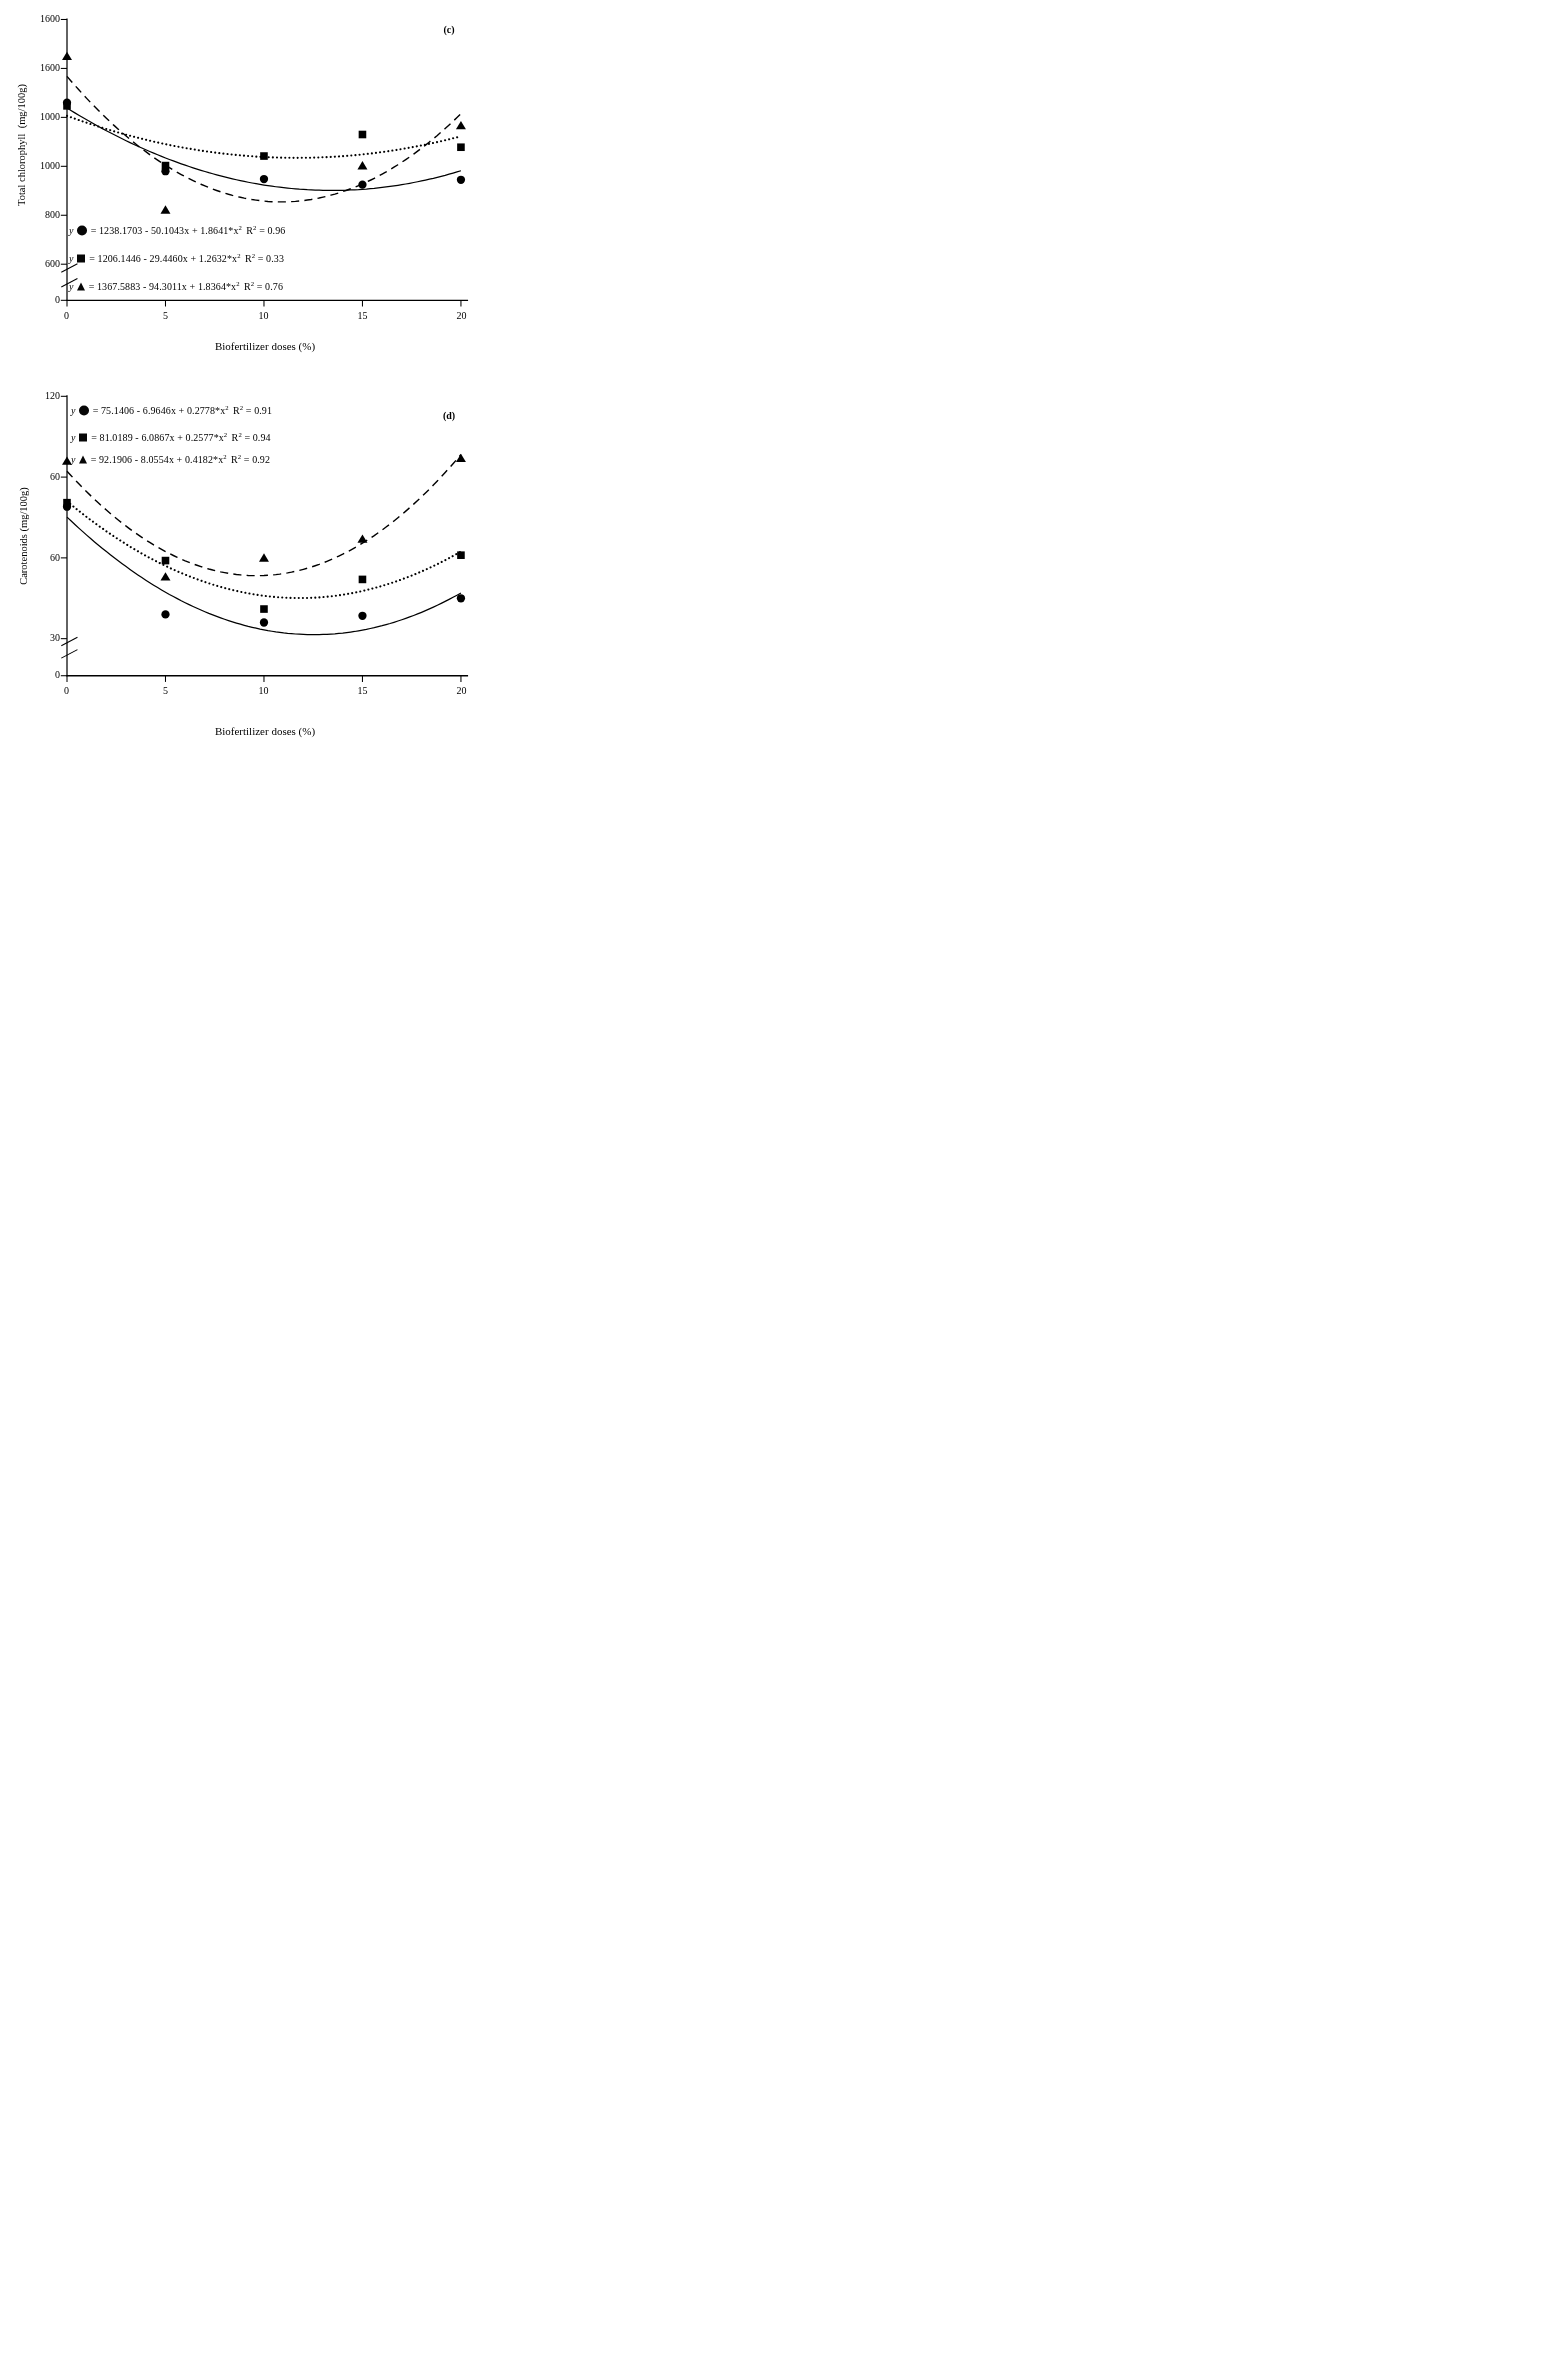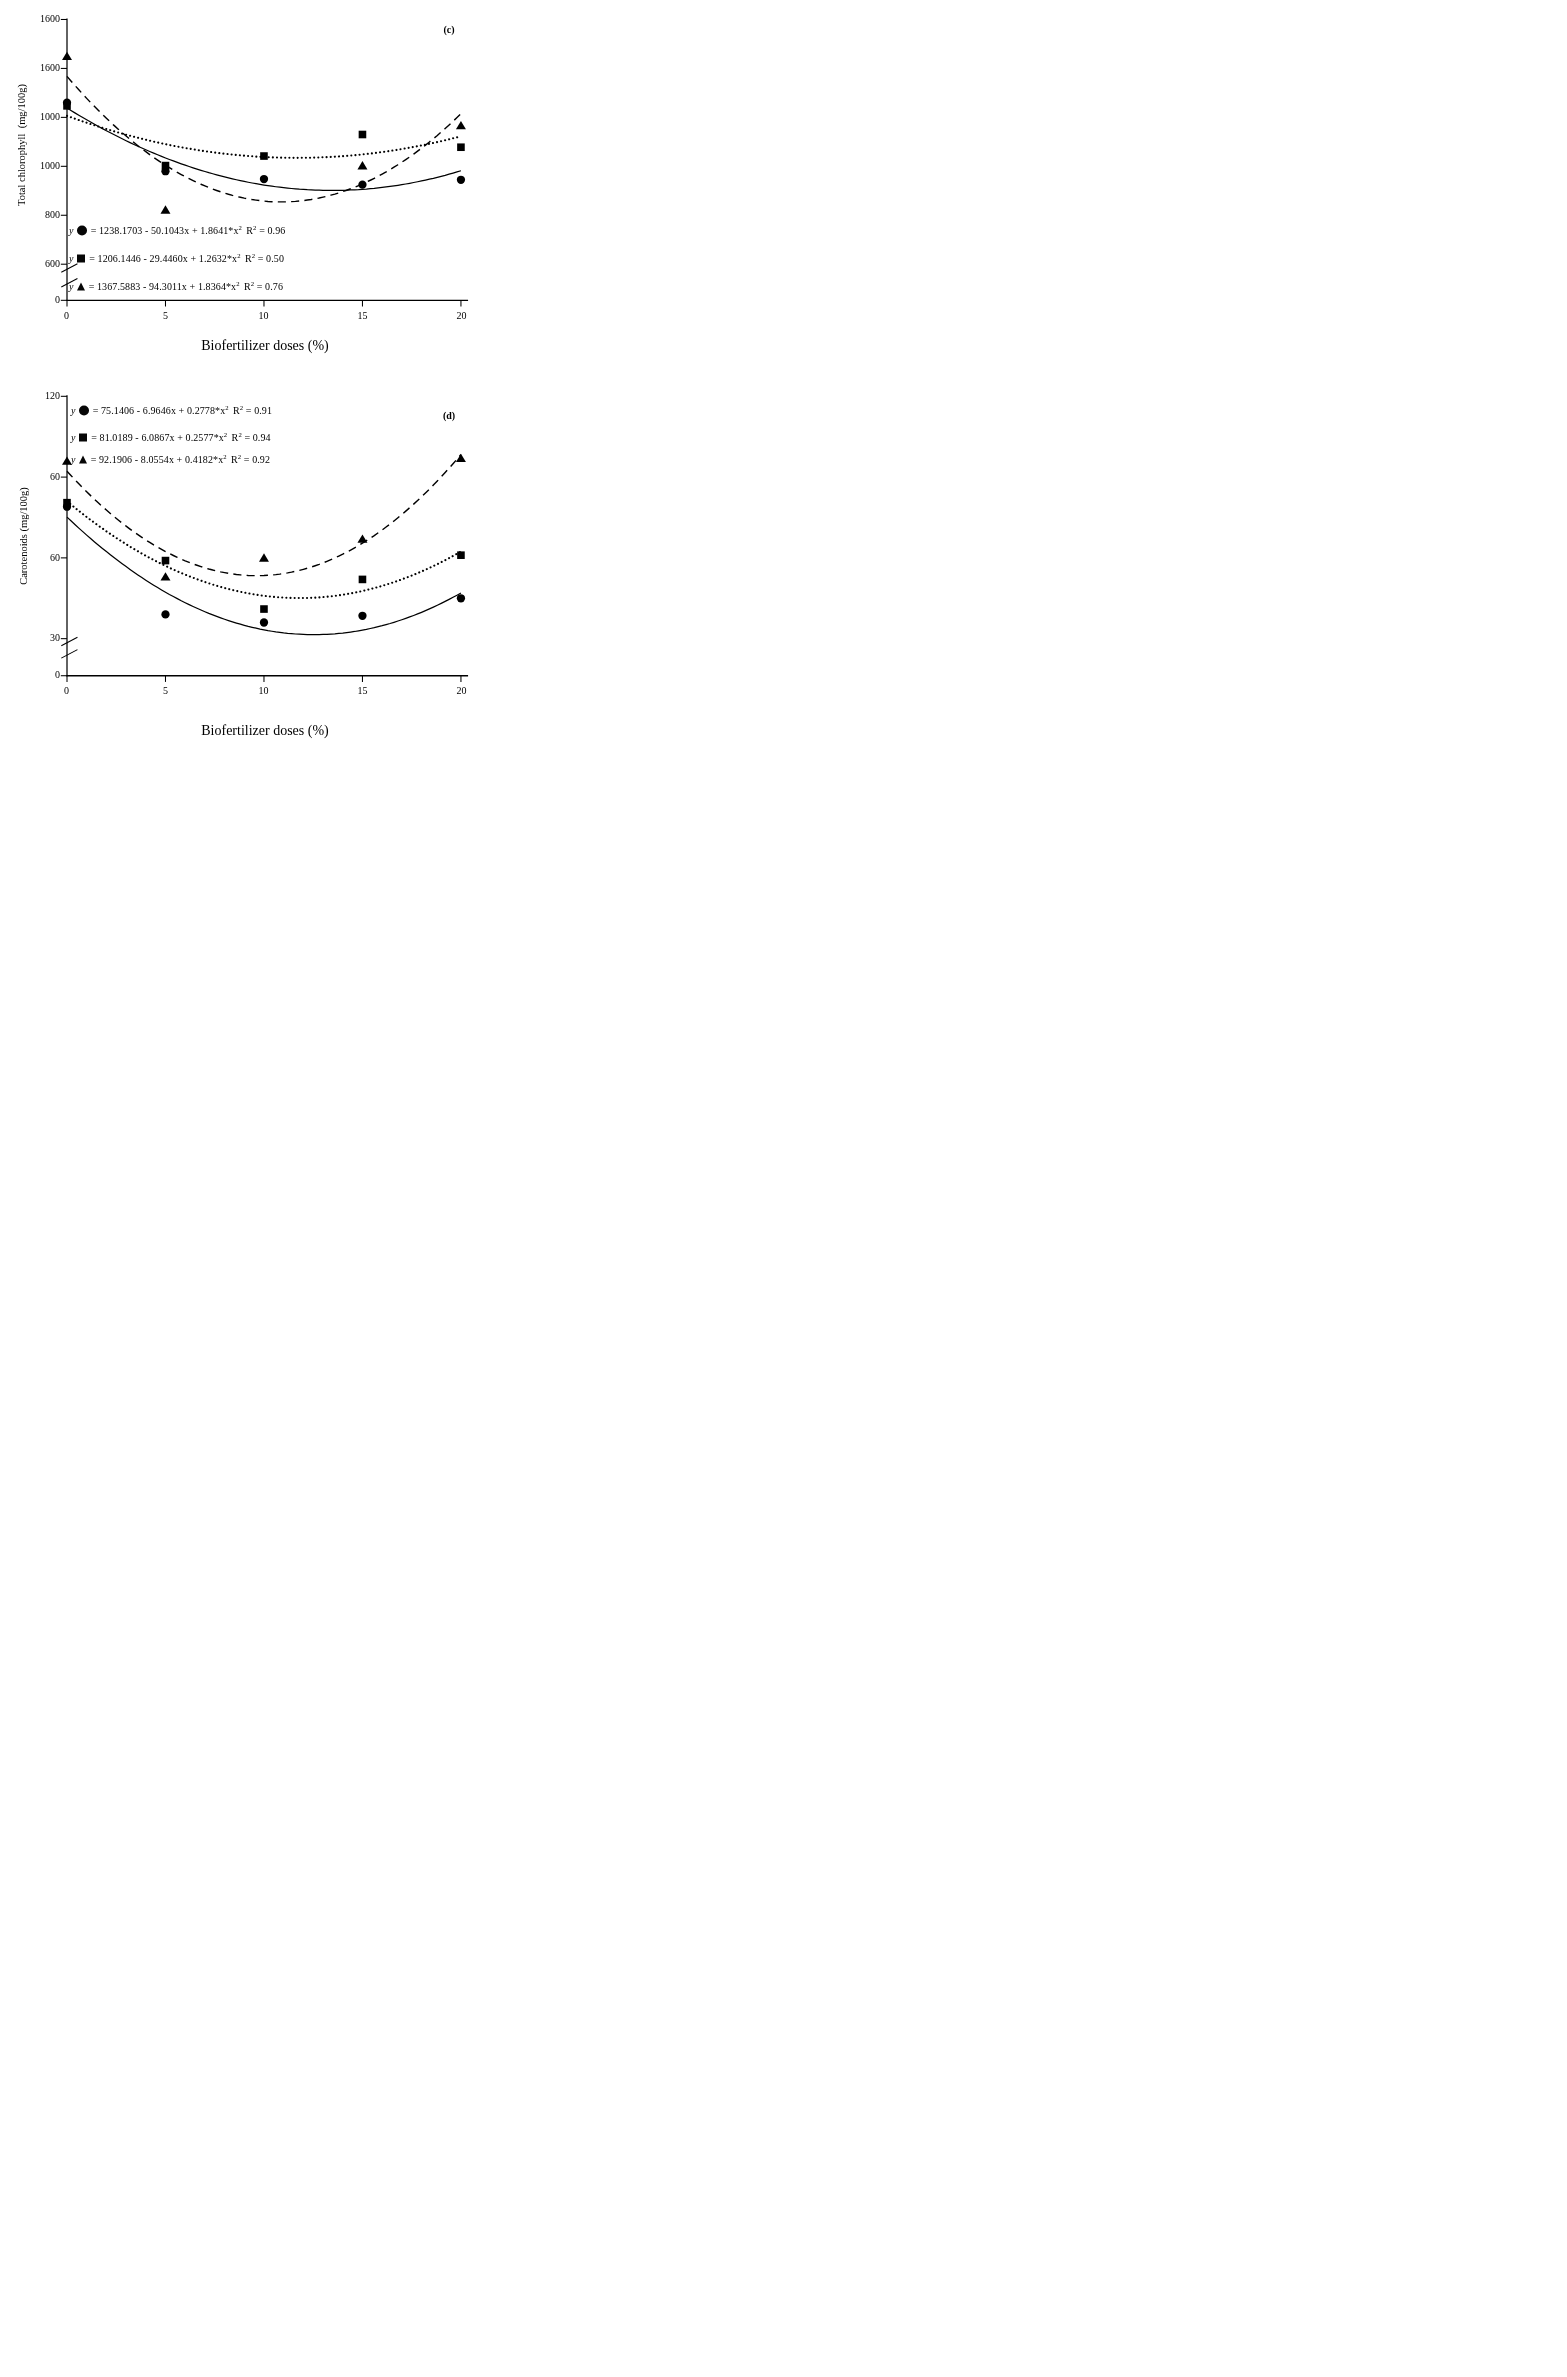--- a/index.html
+++ b/index.html
@@ -5,21 +5,21 @@
   html,body{margin:0;padding:0;background:#ffffff;}
   .page{position:relative;width:479px;height:747px;background:#ffffff;
         font-family:"Liberation Serif",serif;color:#000;overflow:hidden;}
   #plot{position:absolute;left:0;top:0;}
   #labels{position:absolute;left:0;top:0;width:100%;height:100%;text-decoration:underline;}
   .tick-label{position:absolute;font-size:10px;color:#000;line-height:12.4px;}
   .ytick{width:33px;text-align:right;}
   .xtick{width:33px;text-align:center;}
   .vtitle{position:absolute;font-size:10.5px;white-space:pre;
           transform:translate(-50%,-50%) rotate(-90deg);}
-  .xtitle{position:absolute;font-size:14px;white-space:pre;transform:translate(-50%,-50%);}
+  .xtitle{position:absolute;font-size:11px;white-space:pre;transform:translate(-50%,-50%);}
   .plabel{position:absolute;font-size:10px;font-weight:bold;transform:translate(-50%,-50%);}
   .eq-row{position:absolute;transform:translateY(-50%);font-size:10px;white-space:pre;letter-spacing:0.1px;}
   .eq-y{font-style:italic;margin-right:3.3px;}
   .eq-marker{display:inline-block;margin-right:3.8px;}
   .m-circle{width:10px;height:9.5px;border-radius:50%;background:#060606;vertical-align:-1.9px;}
   .m-square{width:8.6px;height:8.6px;background:#060606;vertical-align:-1.4px;}
   .m-triangle{width:0;height:0;border-left:4.8px solid transparent;
               border-right:4.8px solid transparent;border-bottom:8px solid #060606;vertical-align:-1px;}
   .eq-r{margin-left:4.3px;}
   sup{font-size:6.7px;line-height:0;vertical-align:3.3px;}
@@ -112,21 +112,21 @@
       <div class="tick-label ytick" style="left:27px;top:160px">1000</div>
       <div class="tick-label ytick" style="left:27px;top:209px">800</div>
       <div class="tick-label ytick" style="left:27px;top:258px">600</div>
       <div class="tick-label ytick" style="left:27px;top:294px">0</div>
       <div class="tick-label xtick" style="left:50px;top:310px">0</div>
       <div class="tick-label xtick" style="left:149px;top:310px">5</div>
       <div class="tick-label xtick" style="left:247px;top:310px">10</div>
       <div class="tick-label xtick" style="left:346px;top:310px">15</div>
       <div class="tick-label xtick" style="left:445px;top:310px">20</div>
       <div class="eq-row" style="left: 69px; top: 230px;"><span class="eq-y">y</span><span class="eq-marker m-circle"></span><span>= 1238.1703 - 50.1043x + 1.8641*x</span><sup>2</sup><span class="eq-r">R</span><sup>2</sup><span> = 0.96</span></div>
-      <div class="eq-row" style="left: 69px; top: 258px;"><span class="eq-y">y</span><span class="eq-marker m-square"></span><span>= 1206.1446 - 29.4460x + 1.2632*x</span><sup>2</sup><span class="eq-r">R</span><sup>2</sup><span> = 0.50</span></div>
+      <div class="eq-row" style="left: 69px; top: 258px;"><span class="eq-y">y</span><span class="eq-marker m-square"></span><span>= 1206.1446 - 29.4460x + 1.2632*x</span><sup>2</sup><span class="eq-r">R</span><sup>2</sup><span> = 0.33</span></div>
       <div class="eq-row" style="left: 69px; top: 286px;"><span class="eq-y">y</span><span class="eq-marker m-triangle"></span><span>= 1367.5883 - 94.3011x + 1.8364*x</span><sup>2</sup><span class="eq-r">R</span><sup>2</sup><span> = 0.76</span></div>
       <div class="tick-label ytick" style="left:27px;top:390px">120</div>
       <div class="tick-label ytick" style="left:27px;top:471px">60</div>
       <div class="tick-label ytick" style="left:27px;top:552px">60</div>
       <div class="tick-label ytick" style="left:27px;top:632px">30</div>
       <div class="tick-label ytick" style="left:27px;top:669px">0</div>
       <div class="tick-label xtick" style="left:50px;top:685px">0</div>
       <div class="tick-label xtick" style="left:149px;top:685px">5</div>
       <div class="tick-label xtick" style="left:247px;top:685px">10</div>
       <div class="tick-label xtick" style="left:346px;top:685px">15</div>

